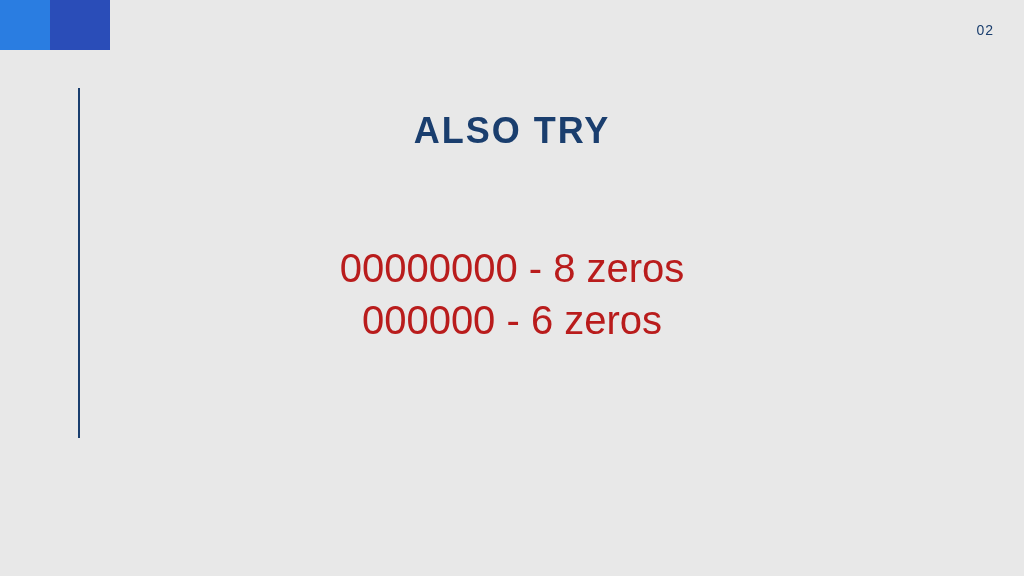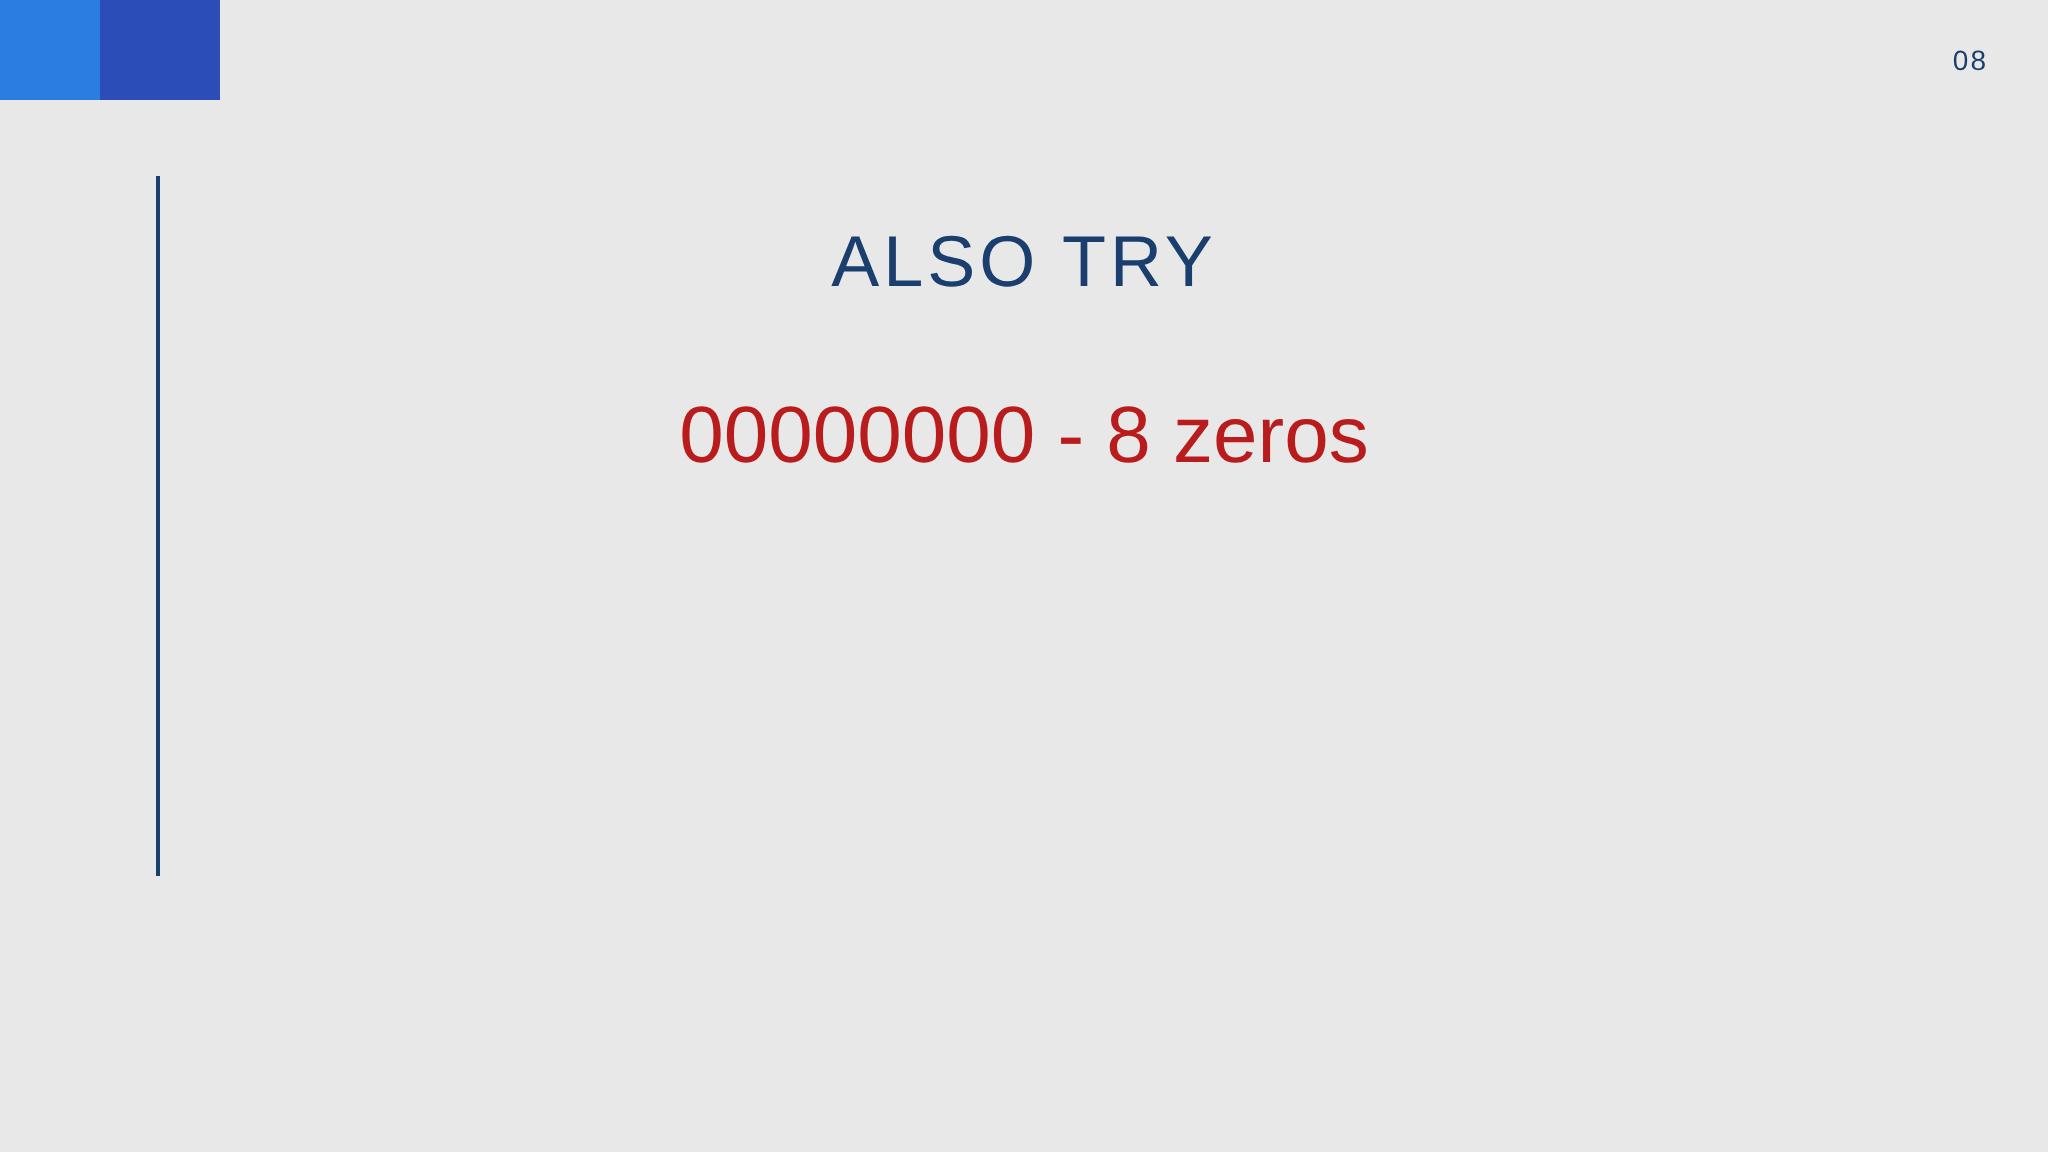--- a/index.html
+++ b/index.html
@@ -51,44 +51,45 @@
     .content {
       position: absolute;
       left: 0;
       right: 0;
       top: 110px;
       text-align: center;
     }
     .title {
       color: #1a3e6e;
       font-size: 36px;
-      font-weight: 400;
+      font-weight: 700;
       letter-spacing: 2px;
-      margin-bottom: 40px;
+      margin-bottom: 90px;
     }
     .body-text {
       color: #b91c1c;
       font-size: 40px;
       line-height: 1.3;
       font-weight: 400;
     }
     .body-line {
       display: block;
     }
   </style>
 </head>
 <body>
 
 <div class="corner-blocks">
   <div class="block-light"></div>
   <div class="block-dark"></div>
 </div>
 
-<div class="page-number">08</div>
+<div class="page-number">02</div>
 
 <div class="vertical-line"></div>
 
 <div class="content">
   <h1 class="title">ALSO TRY</h1>
   <div class="body-text">
     <span class="body-line">00000000 - 8 zeros</span>
+    <span class="body-line">000000 - 6 zeros</span>
   </div>
 </div>
 
 </body></html>

